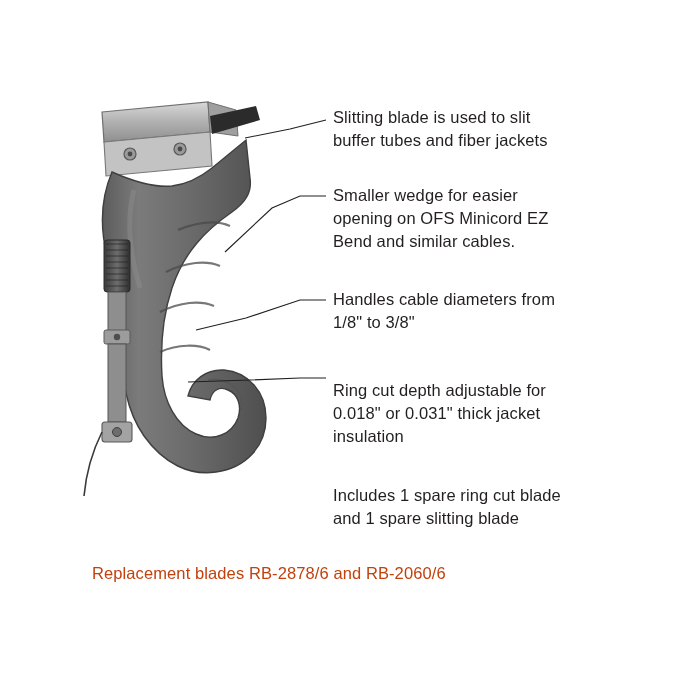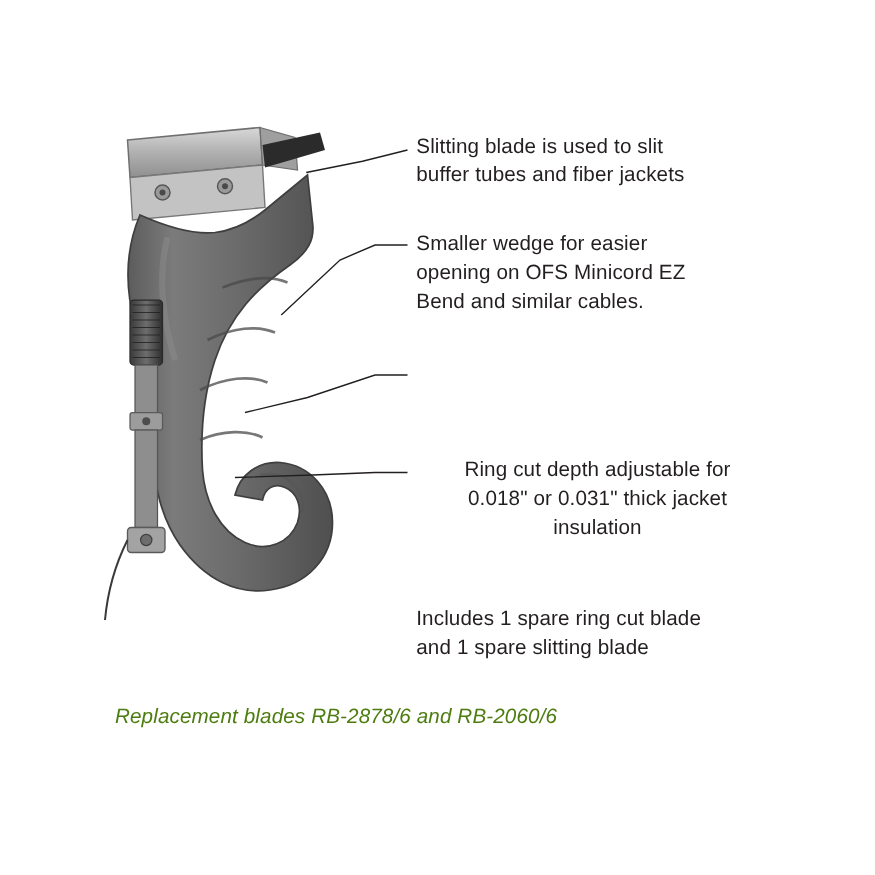--- a/index.html
+++ b/index.html
@@ -31,31 +31,30 @@
     position: absolute;
     font-size: 16.5px;
     line-height: 1.38;
     color: #231f20;
     white-space: pre-line;
     letter-spacing: 0.1px;
   }
   .c1 { left: 333px; top: 106px; width: 290px; }
   .c2 { left: 333px; top: 184px; width: 290px; }
   .c3 { left: 333px; top: 288px; width: 290px; }
-  .c4 { left: 333px; top: 365px; width: 290px; text-align: center; }
+  .c4 { left: 333px; top: 379px; width: 290px; }
   .c5 { left: 333px; top: 484px; width: 290px; }
   .footer-note {
     position: absolute;
     left: 92px;
     top: 562px;
     font-size: 16.5px;
     line-height: 1.38;
-    color: #4d7c0f;
+    color: #c2410c;
     letter-spacing: 0.1px;
-    font-style: italic;
   }
   svg.leaders {
     position: absolute;
     left: 0;
     top: 0;
     width: 700px;
     height: 700px;
     pointer-events: none;
   }
 </style>
@@ -158,20 +157,22 @@
       <path d="M326 300 L300 300 L246 318 L196 330"></path>
       <path d="M326 378 L300 378 L250 380 L188 382"></path>
     </g>
   </svg>
 
   <div class="callout-text c1">Slitting blade is used to slit
 buffer tubes and fiber jackets</div>
   <div class="callout-text c2">Smaller wedge for easier
 opening on OFS Minicord EZ
 Bend and similar cables.</div>
+  <div class="callout-text c3">Handles cable diameters from
+1/8" to 3/8"</div>
   <div class="callout-text c4">Ring cut depth adjustable for
 0.018" or 0.031" thick jacket
 insulation</div>
   <div class="callout-text c5">Includes 1 spare ring cut blade
 and 1 spare slitting blade</div>
 
   <div class="footer-note">Replacement blades RB-2878/6 and RB-2060/6</div>
 
 </div>
 

